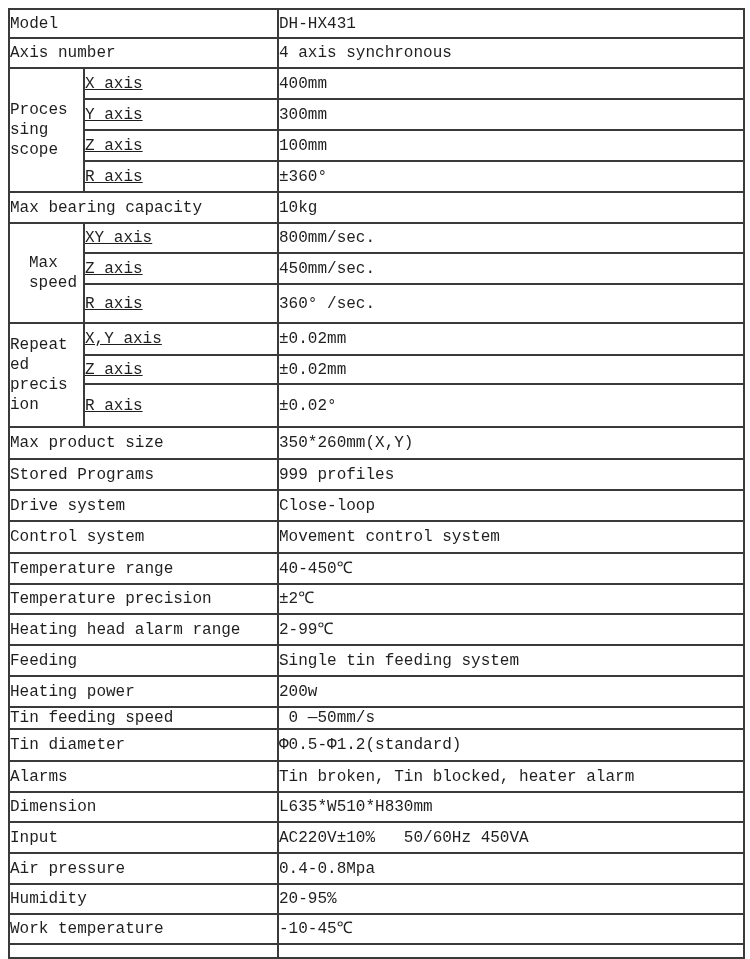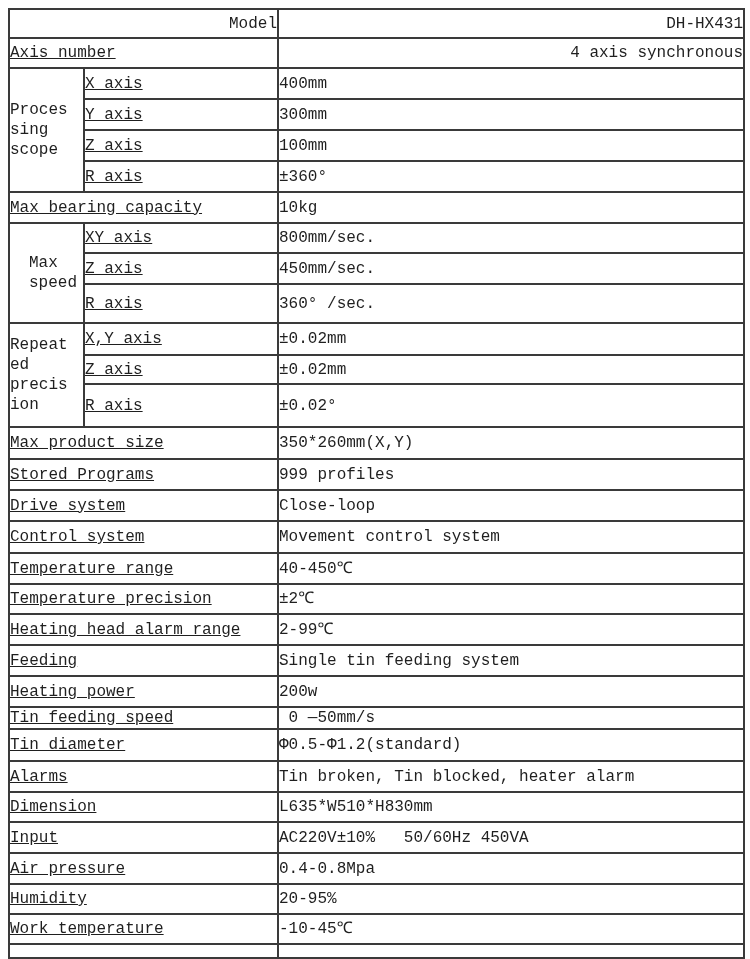--- a/index.html
+++ b/index.html
@@ -18,22 +18,22 @@
   }
   table.spec td {
     border: 2px solid #3a3a3a;
     font-size: 16px;
     line-height: 1.25;
     padding: 0;
     vertical-align: middle;
     overflow: hidden;
     background: #ffffff;
   }
-  td.center { text-align: right; }
-  td.lbl  { padding-left: 16px; text-align: left; text-decoration: underline; }
+  td.center { text-align: left; }
+  td.lbl  { padding-left: 16px; text-align: left; }
   td.val  { padding-left: 30px; text-align: left; }
   td.sub  { padding-left: 16px; text-align: left; text-decoration: underline; }
   td.grp  {
     padding-left: 13px;
     text-align: left;
     white-space: pre-line;
     line-height: 28px;
     margin-top: 20px;
   }
   td.grp.tight { padding-left: 19px; }

